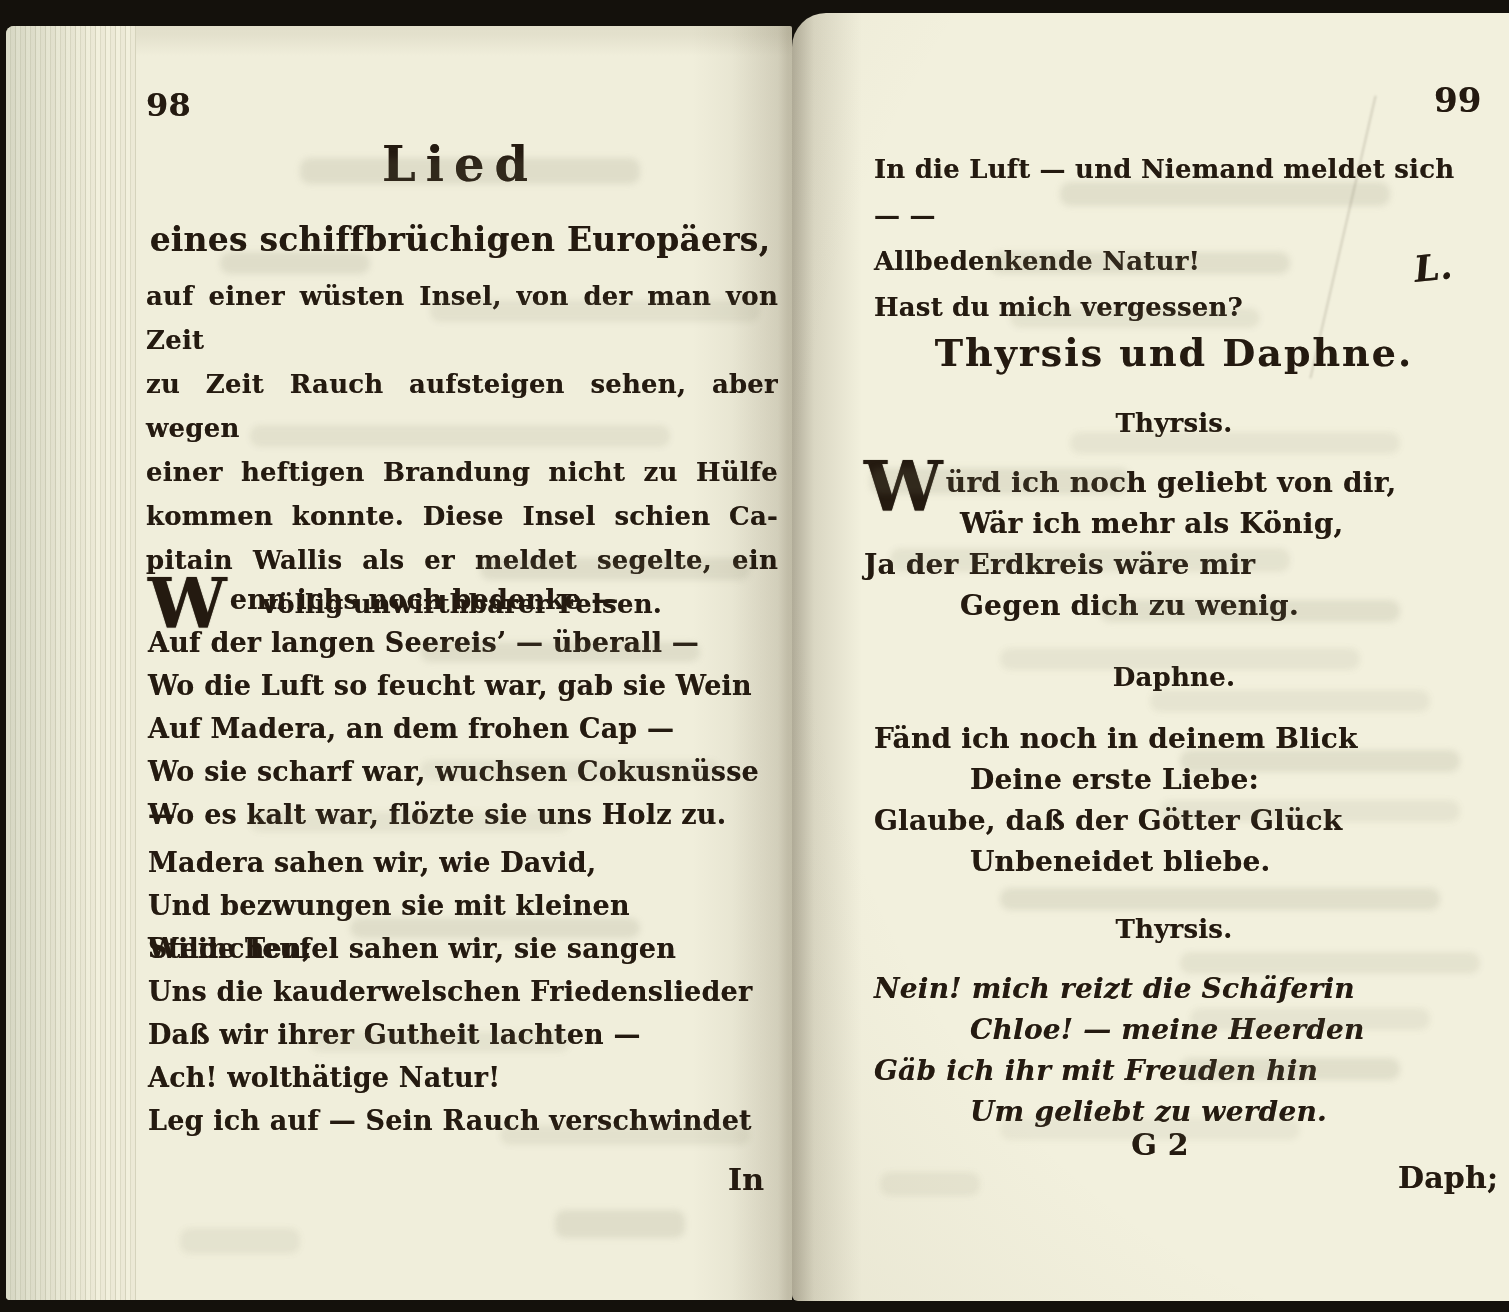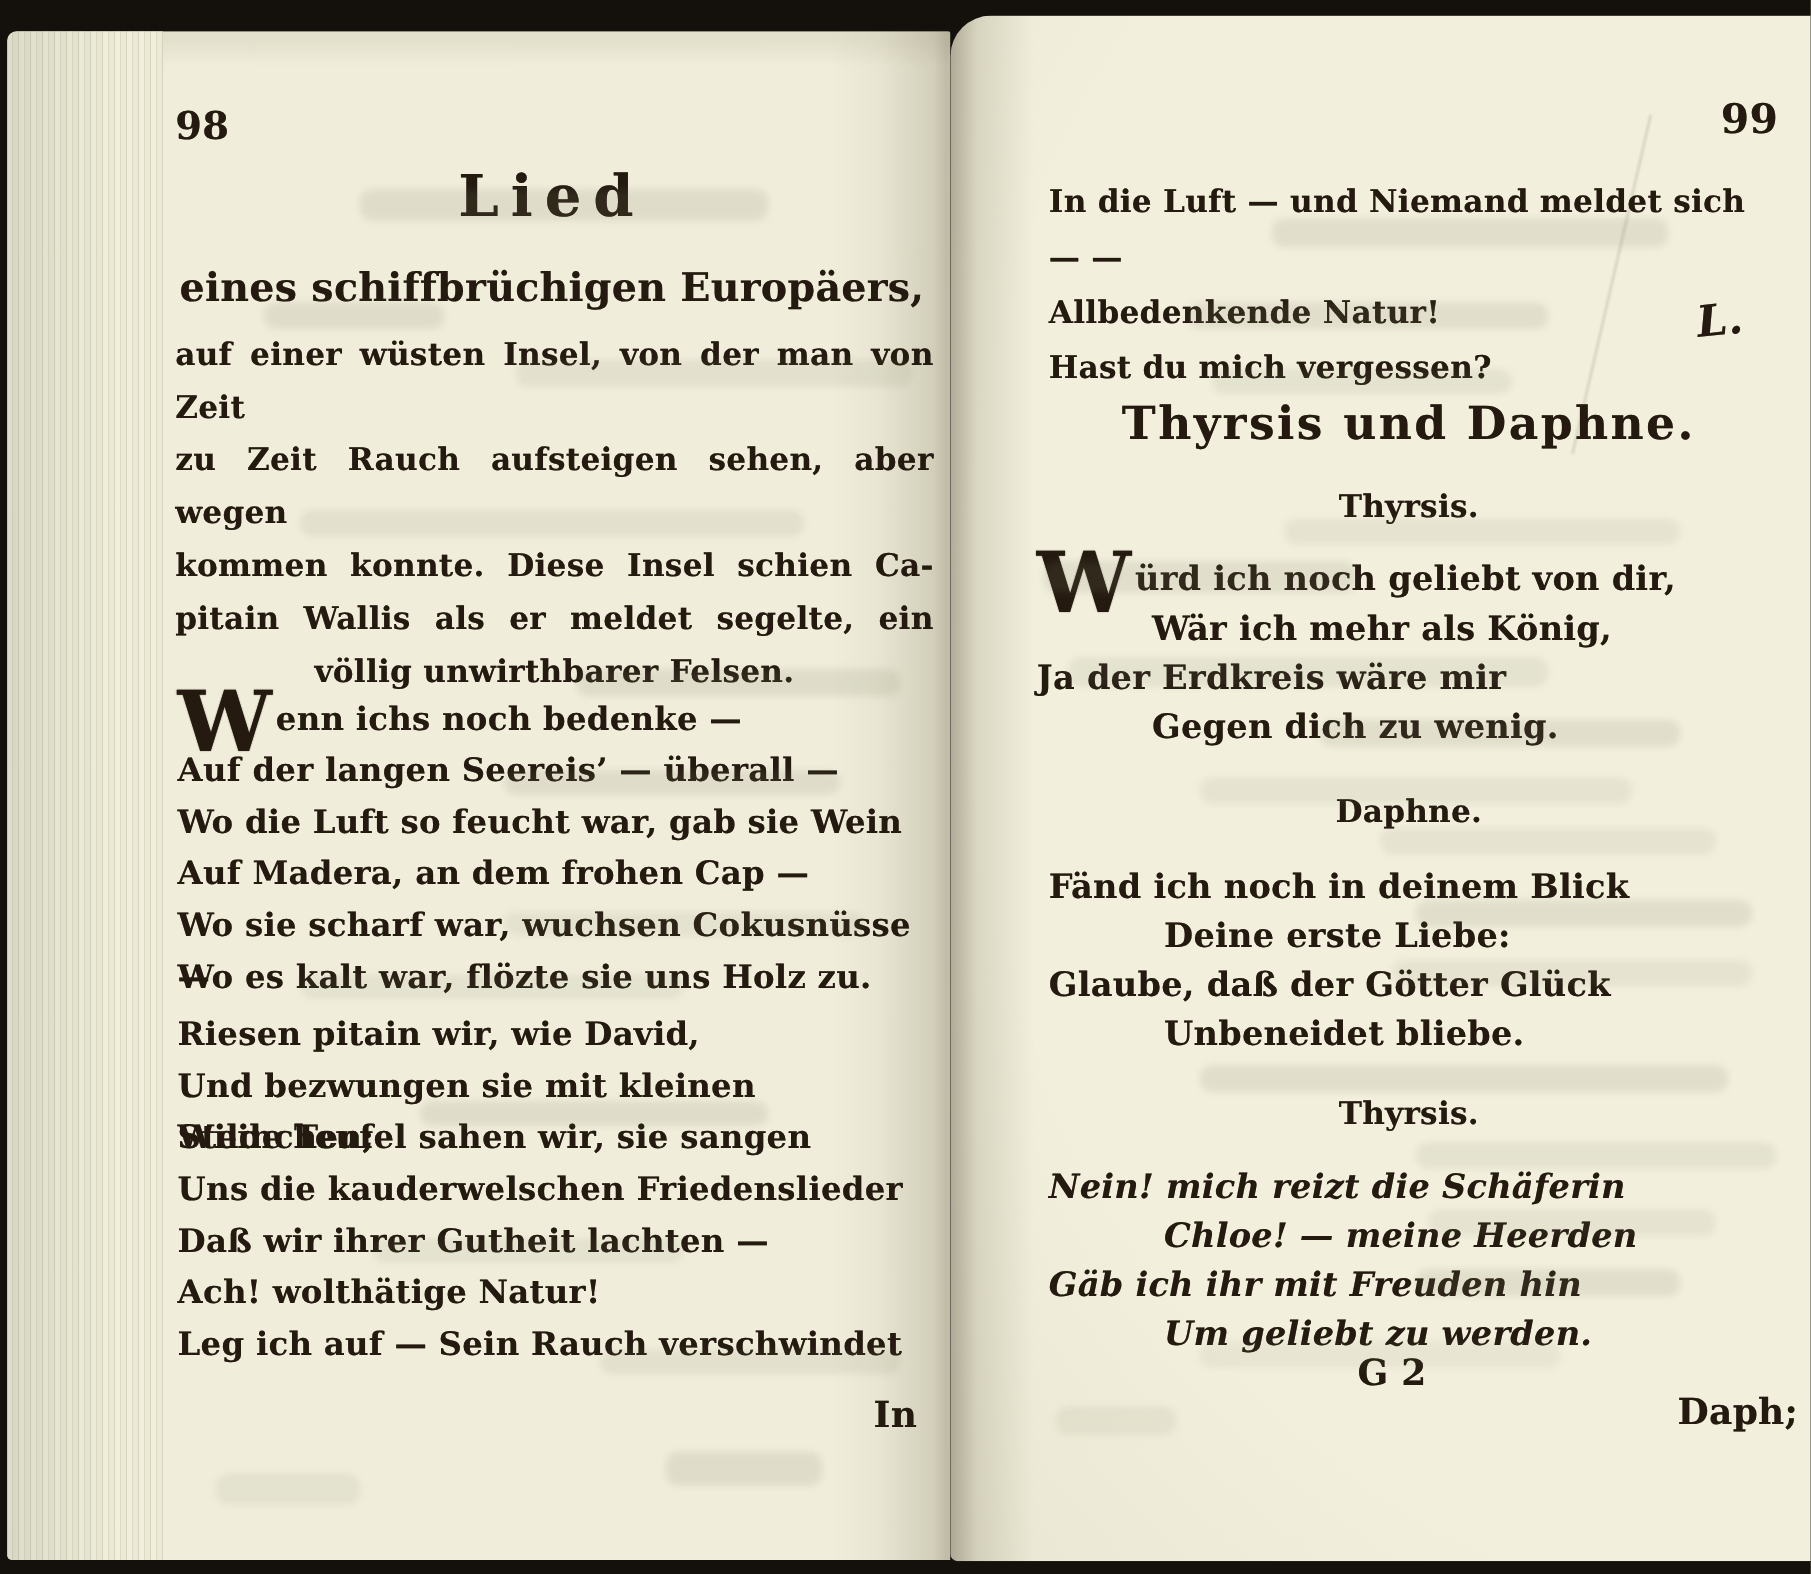--- a/index.html
+++ b/index.html
@@ -71,33 +71,34 @@
 
 <div class="txt" style="left:146px;top:86px;font-size:32px;text-align:center;">98</div>
 
 <div class="txt center" style="left:150px;top:136px;width:620px;font-size:48px;letter-spacing:10px;">Lied</div>
 
 <div class="txt center" style="left:140px;top:220px;width:640px;font-size:33px;">eines schiffbrüchigen Europäers,</div>
 
 <div class="txt" style="left:146px;top:274px;width:632px;font-size:26px;line-height:44px;">
   <div class="jline">auf einer wüsten Insel, von der man von Zeit</div>
   <div class="jline">zu Zeit Rauch aufsteigen sehen, aber wegen</div>
+  <div class="jline">einer heftigen Brandung nicht zu Hülfe</div>
   <div class="jline">kommen konnte. Diese Insel schien Ca-</div>
   <div class="jline">pitain Wallis als er meldet segelte, ein</div>
   <div class="cline">völlig unwirthbarer Felsen.</div>
 </div>
 
 <div class="txt" style="left:148px;top:578px;width:630px;font-size:27px;line-height:43px;">
   <div class="poemline"><span class="dropcap">W</span><span>enn ichs noch bedenke —</span></div>
   <div class="poemline">Auf der langen Seereis’ — überall —</div>
   <div class="poemline">Wo die Luft so feucht war, gab sie Wein</div>
   <div class="poemline">Auf Madera, an dem frohen Cap —</div>
   <div class="poemline">Wo sie scharf war, wuchsen Cokusnüsse —</div>
   <div class="poemline">Wo es kalt war, flözte sie uns Holz zu.</div>
-  <div class="poemline" style="margin-top:5px;">Riesen pitain wir, wie David,</div>
+  <div class="poemline" style="margin-top:5px;">Madera sahen wir, wie David,</div>
   <div class="poemline">Und bezwungen sie mit kleinen Steinchen;</div>
   <div class="poemline">Wilde Teufel sahen wir, sie sangen</div>
   <div class="poemline">Uns die kauderwelschen Friedenslieder</div>
   <div class="poemline">Daß wir ihrer Gutheit lachten —</div>
   <div class="poemline">Ach! wolthätige Natur!</div>
   <div class="poemline">Leg ich auf — Sein Rauch verschwindet</div>
 </div>
 
 <div class="txt" style="left:728px;top:1162px;font-size:30px;">In</div>
 

